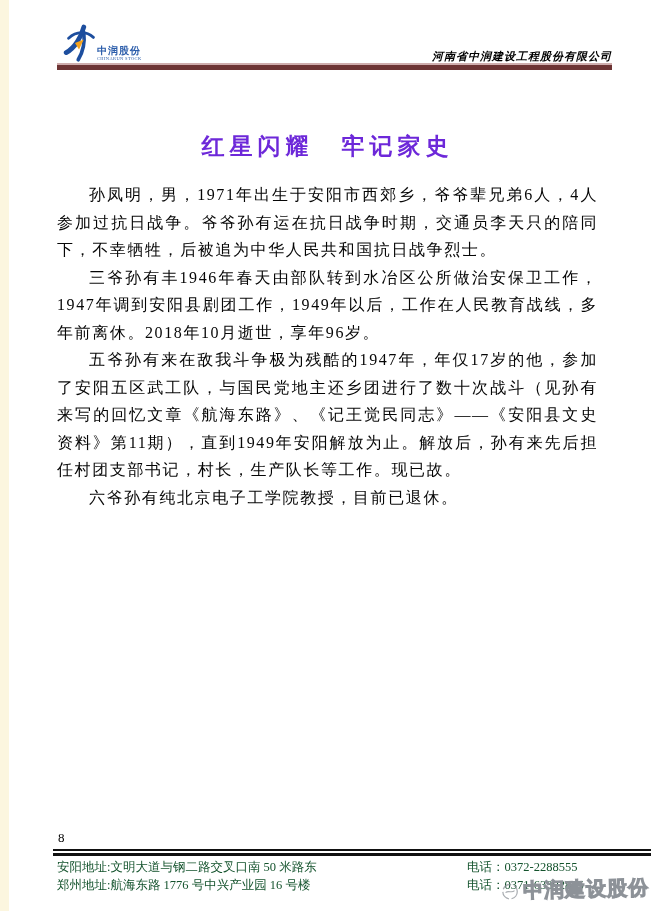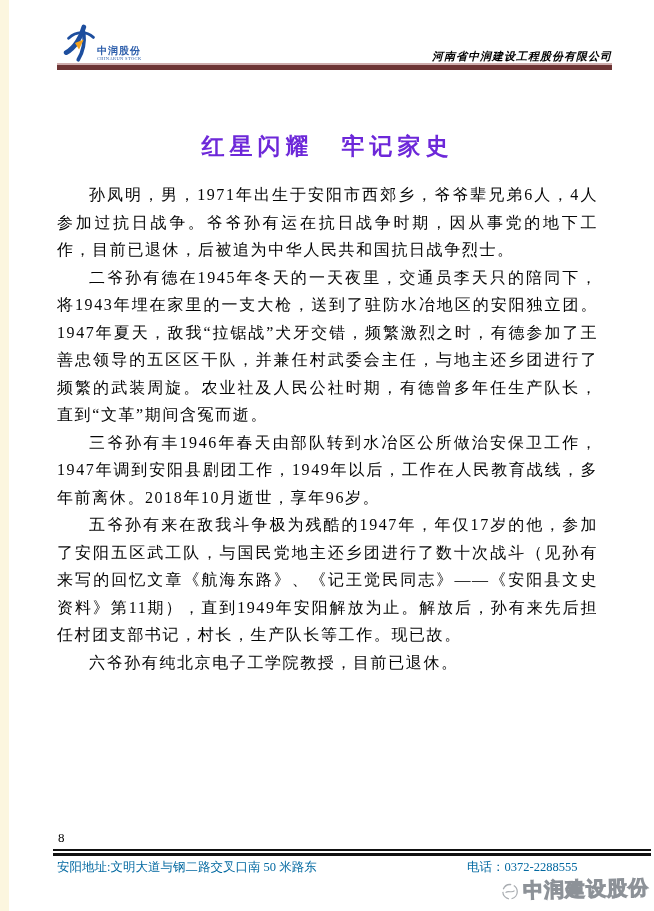--- a/index.html
+++ b/index.html
@@ -50,21 +50,21 @@
     text-indent:2em;
     color:#060606;
   }
 
   
   .page-number{position:absolute;left:58px;top:830px;font-size:13px;color:#000;}
   .footer-rule{position:absolute;left:53px;top:849px;width:598px;}
   .footer-rule .thin{height:1.5px;background:#111;}
   .footer-rule .gap{height:2px;}
   .footer-rule .thick{height:3px;background:#111;}
-  .footer-text{position:absolute;left:57px;top:858px;width:595px;font-size:12.5px;line-height:18px;color:#0369a1;}
+  .footer-text{position:absolute;left:57px;top:858px;width:595px;font-size:12.5px;line-height:18px;color:#14532d;}
   .footer-row{position:relative;white-space:nowrap;}
   .footer-phone{position:absolute;left:410px;top:0;}
 
   .watermark{
     position:absolute;right:5px;top:876px;
     display:flex;align-items:center;gap:4px;
     transform:rotate(-1.5deg);
     pointer-events:none;
   }
   .watermark-icon{width:18px;height:18px;opacity:.75;}
@@ -97,39 +97,42 @@
     <div class="company-name">河南省中润建设工程股份有限公司</div>
   </div>
   <div class="header-rule">
     <div class="light"></div>
     <div class="dark"></div>
   </div>
 
   <div class="doc-title">红星闪耀　牢记家史</div>
 
   <div class="doc-body">
-      <p>孙凤明，男，1971年出生于安阳市西郊乡，爷爷辈兄弟6人，4人参加过抗日战争。爷爷孙有运在抗日战争时期，因从事党的地下工作，目前已退休，后被追为中华人民共和国抗日战争烈士。</p>
-      <p>二爷孙有德在1945年冬天的一天夜里，交通员李天只的陪同下，将1943年埋在家里的一支大枪，送到了驻防水冶地区的安阳独立团。1947年夏天，敌我“拉锯战”犬牙交错，频繁激烈之时，有德参加了王善忠领导的五区区干队，并兼任村武委会主任，与地主还乡团进行了频繁的武装周旋。农业社及人民公社时期，有德曾多年任生产队长，直到“文革”期间含冤而逝。</p>
+      <p>孙凤明，男，1971年出生于安阳市西郊乡，爷爷辈兄弟6人，4人参加过抗日战争。爷爷孙有运在抗日战争时期，交通员李天只的陪同下，不幸牺牲，后被追为中华人民共和国抗日战争烈士。</p>
       <p>三爷孙有丰1946年春天由部队转到水冶区公所做治安保卫工作，1947年调到安阳县剧团工作，1949年以后，工作在人民教育战线，多年前离休。2018年10月逝世，享年96岁。</p>
       <p>五爷孙有来在敌我斗争极为残酷的1947年，年仅17岁的他，参加了安阳五区武工队，与国民党地主还乡团进行了数十次战斗（见孙有来写的回忆文章《航海东路》、《记王觉民同志》——《安阳县文史资料》第11期），直到1949年安阳解放为止。解放后，孙有来先后担任村团支部书记，村长，生产队长等工作。现已故。</p>
       <p>六爷孙有纯北京电子工学院教授，目前已退休。</p>
     </div>
 
   <div class="page-number">8</div>
   <div class="footer-rule">
     <div class="thin"></div>
     <div class="gap"></div>
     <div class="thick"></div>
   </div>
 
   <div class="footer-text">
     <div class="footer-row">
       <span>安阳地址:文明大道与钢二路交叉口南 50 米路东</span>
       <span class="footer-phone">电话：0372-2288555</span>
     </div>
+    <div class="footer-row">
+      <span>郑州地址:航海东路 1776 号中兴产业园 16 号楼</span>
+      <span class="footer-phone">电话：0371-63392885</span>
+    </div>
   </div>
 
   <div class="watermark">
     <svg class="watermark-icon" viewBox="0 0 20 20" xmlns="http://www.w3.org/2000/svg">
       <circle cx="10" cy="10" r="8" fill="none" stroke="#8d9298" stroke-width="1.4" stroke-dasharray="11 3"></circle>
       <path d="M5 11 C8 8 12 12 15 9" fill="none" stroke="#8d9298" stroke-width="1.2"></path>
     </svg>
     <span class="watermark-text">中润建设股份</span>
   </div>
 </div>

